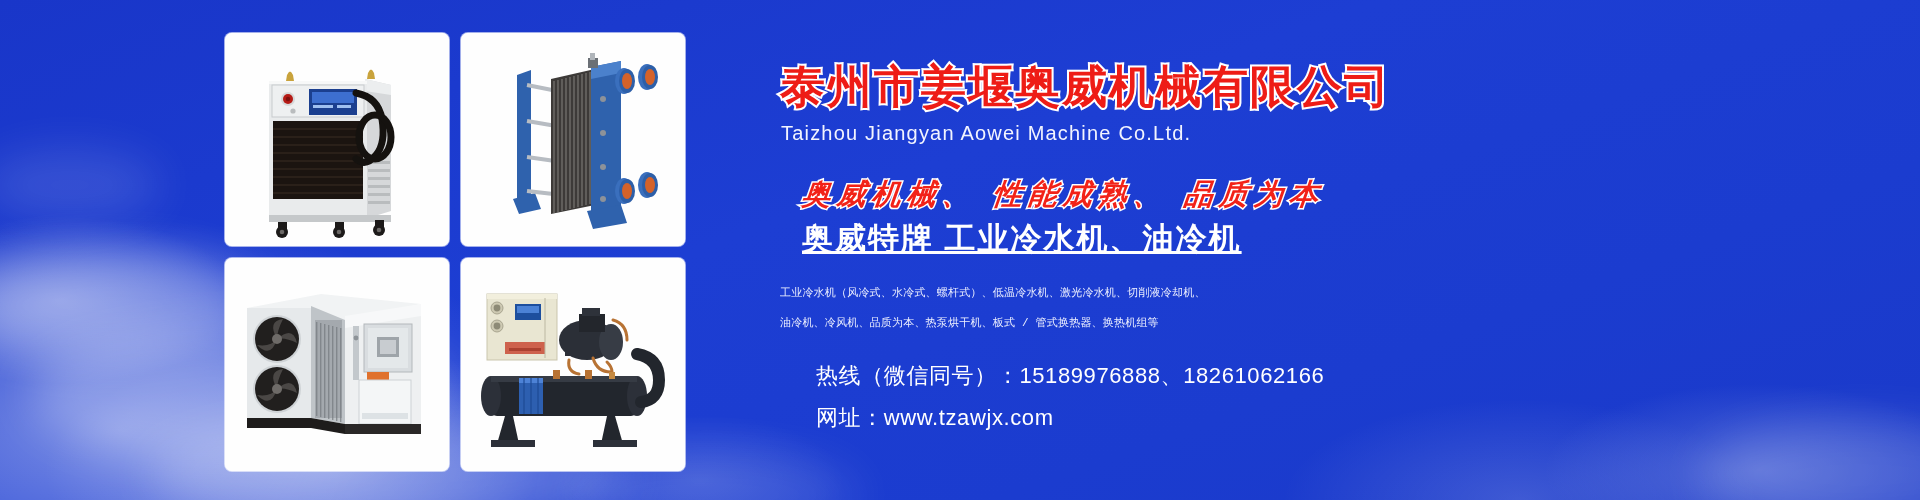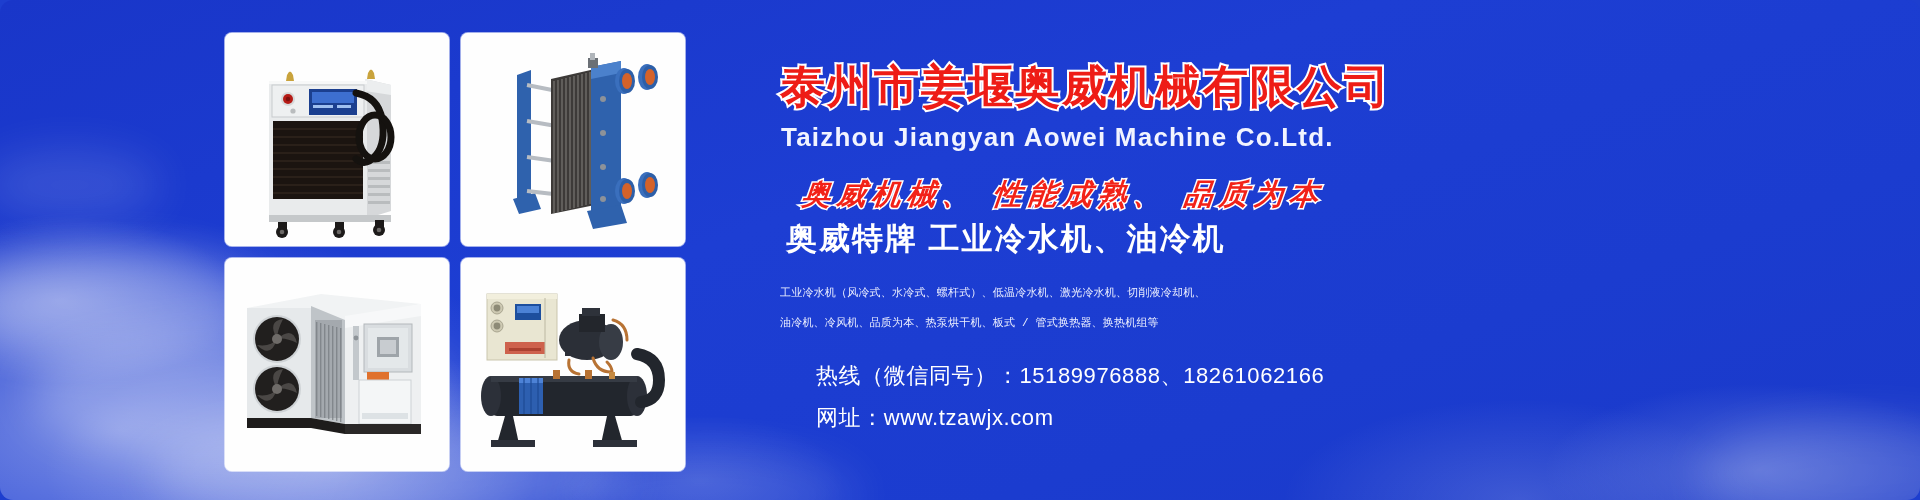--- a/index.html
+++ b/index.html
@@ -15,21 +15,20 @@
     width:1920px; height:500px;
     overflow:hidden;
     background:
       radial-gradient(ellipse 620px 300px at 120px 430px, rgba(255,255,255,.42) 0%, rgba(255,255,255,.18) 38%, rgba(255,255,255,0) 70%),
       radial-gradient(ellipse 420px 180px at 330px 470px, rgba(255,255,255,.33) 0%, rgba(255,255,255,0) 68%),
       radial-gradient(ellipse 260px 120px at 60px 300px, rgba(255,255,255,.30) 0%, rgba(255,255,255,0) 70%),
       radial-gradient(ellipse 300px 120px at 1760px 470px, rgba(255,255,255,.22) 0%, rgba(255,255,255,0) 72%),
       radial-gradient(ellipse 330px 140px at 1520px 500px, rgba(255,255,255,.16) 0%, rgba(255,255,255,0) 72%),
       radial-gradient(ellipse 200px 90px at 700px 480px, rgba(255,255,255,.13) 0%, rgba(255,255,255,0) 72%),
       linear-gradient(160deg, #1936c9 0%, #1d3ed3 42%, #1b3ccf 72%, #1a39c9 100%);
-    border-radius: 13px;
   }
   .cloud {
     position:absolute;
     background:rgba(255,255,255,.26);
     border-radius:50%;
     filter:blur(22px);
     pointer-events:none;
   }
   .c1 { left:-40px;  top:250px; width:300px; height:110px; }
   .c2 { left:30px;   top:330px; width:420px; height:130px; background:rgba(255,255,255,.22); }
@@ -70,46 +69,47 @@
     font-weight:bold;
     letter-spacing:2px;
     color:#ee1c16;
     white-space:nowrap;
     -webkit-text-stroke:4px #ffffff;
     paint-order:stroke fill;
     text-shadow:0 0 1px #fff;
   }
   .title-en {
     position:absolute; left:1px; top:122px;
-    font-size:26px;
-    font-weight:700;
+    font-size:20px;
+    font-weight:400;
     letter-spacing:1.2px;
     color:#f2f4ff;
     white-space:nowrap;
   }
   .slogan-cn {
     position:absolute; left:22px; top:175px;
     font-size:29px;
     font-weight:bold;
     font-style:italic;
     font-family:"DejaVu Serif","Liberation Serif",serif;
     letter-spacing:6px;
     color:#f22218;
     white-space:nowrap;
     -webkit-text-stroke:3px #ffffff;
     paint-order:stroke fill;
     transform:skewX(-6deg);
   }
   .product-line {
-    position:absolute; left:6px; top:218px;
+    position:absolute; left:22px; top:218px;
     font-size:31px;
     font-weight:bold;
     letter-spacing:2px;
     color:#ffffff;
     white-space:nowrap;
+    text-decoration:underline;
   }
   .desc {
     position:absolute; left:0; top:278px;
     width:640px;
     font-size:11px;
     line-height:30px;
     letter-spacing:.2px;
     color:#edf0ff;
     font-family:Liberation Mono, monospace;
   }

